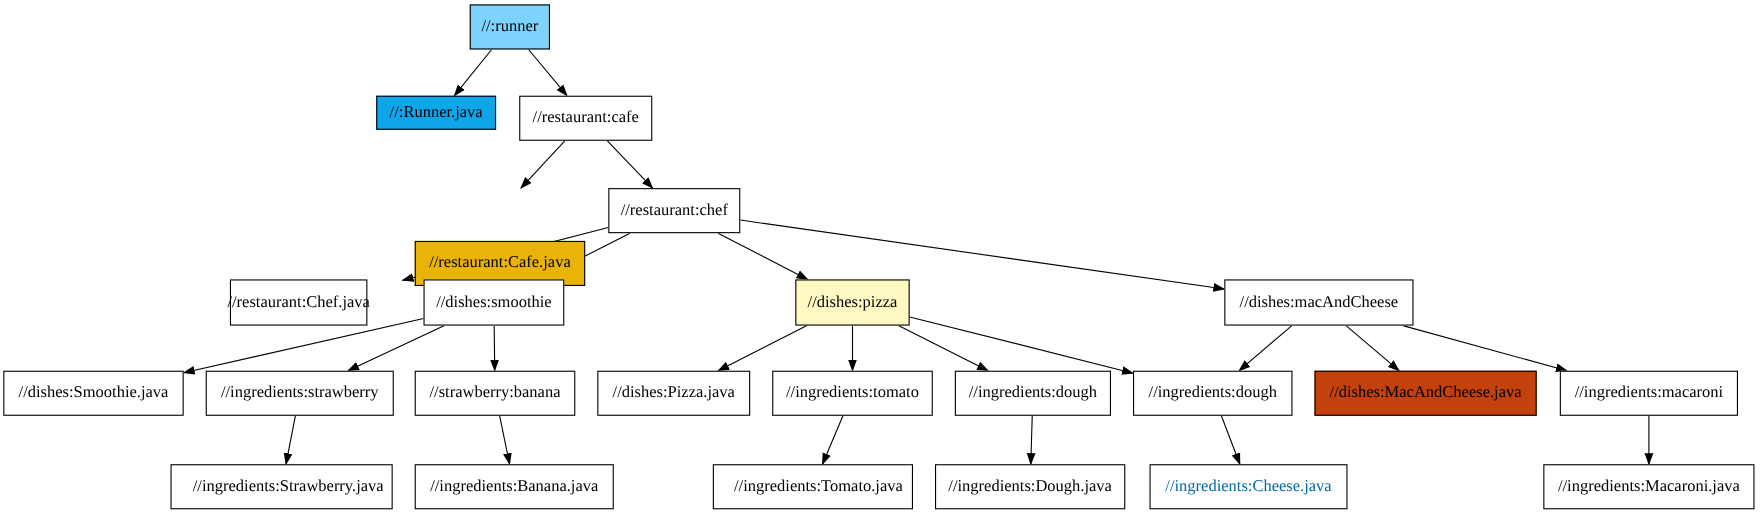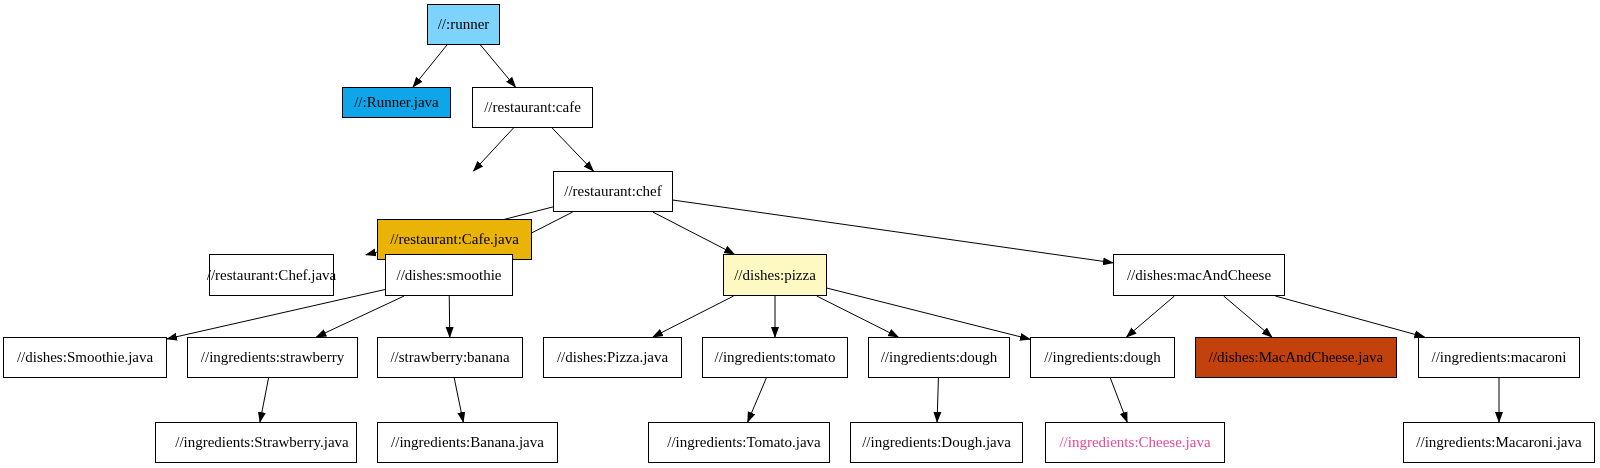--- a/index.html
+++ b/index.html
@@ -134,20 +134,20 @@
       </div>
       <div class="gnode" style="left: 377px; top: 422px; width: 181px; height: 41px; background: rgb(255, 255, 255); border-color: rgb(0, 0, 0); color: rgb(0, 0, 0);">
         <span>//ingredients:Banana.java</span>
       </div>
       <div class="gnode" style="left: 648px; top: 422px; width: 182px; height: 41px; background: rgb(255, 255, 255); border-color: rgb(0, 0, 0); color: rgb(0, 0, 0); padding-left: 10px;">
         <span>//ingredients:Tomato.java</span>
       </div>
       <div class="gnode" style="left: 850px; top: 422px; width: 173px; height: 41px; background: rgb(255, 255, 255); border-color: rgb(0, 0, 0); color: rgb(0, 0, 0);">
         <span>//ingredients:Dough.java</span>
       </div>
-      <div class="gnode" style="left: 1045px; top: 422px; width: 180px; height: 41px; background: rgb(255, 255, 255); border-color: rgb(0, 0, 0); color: #ec4899;">
+      <div class="gnode" style="left: 1045px; top: 422px; width: 180px; height: 41px; background: rgb(255, 255, 255); border-color: rgb(0, 0, 0); color: #0369a1;">
         <span>//ingredients:Cheese.java</span>
       </div>
       <div class="gnode" style="left: 1403px; top: 422px; width: 192px; height: 41px; background: rgb(255, 255, 255); border-color: rgb(0, 0, 0); color: rgb(0, 0, 0);">
         <span>//ingredients:Macaroni.java</span>
       </div>
     </div>
 </div>
 
 </body></html>

